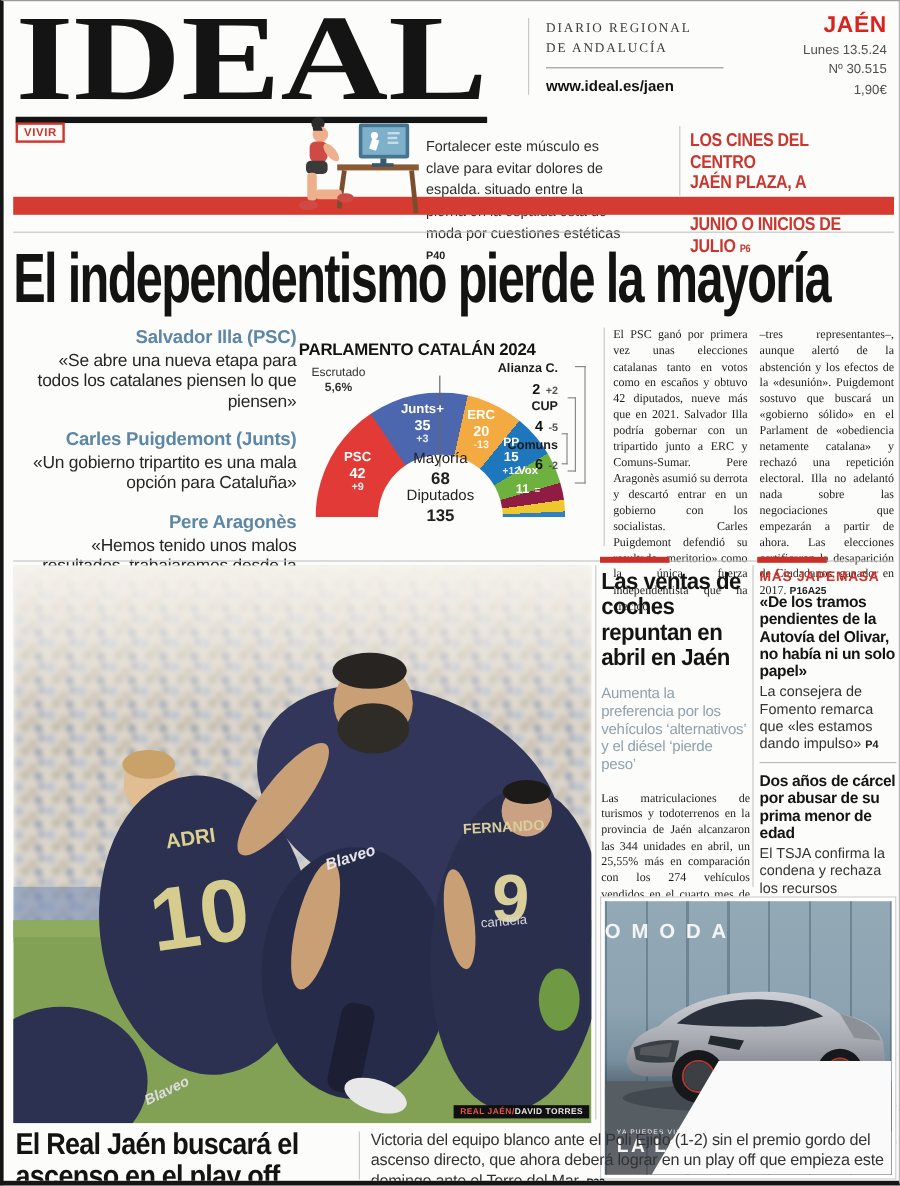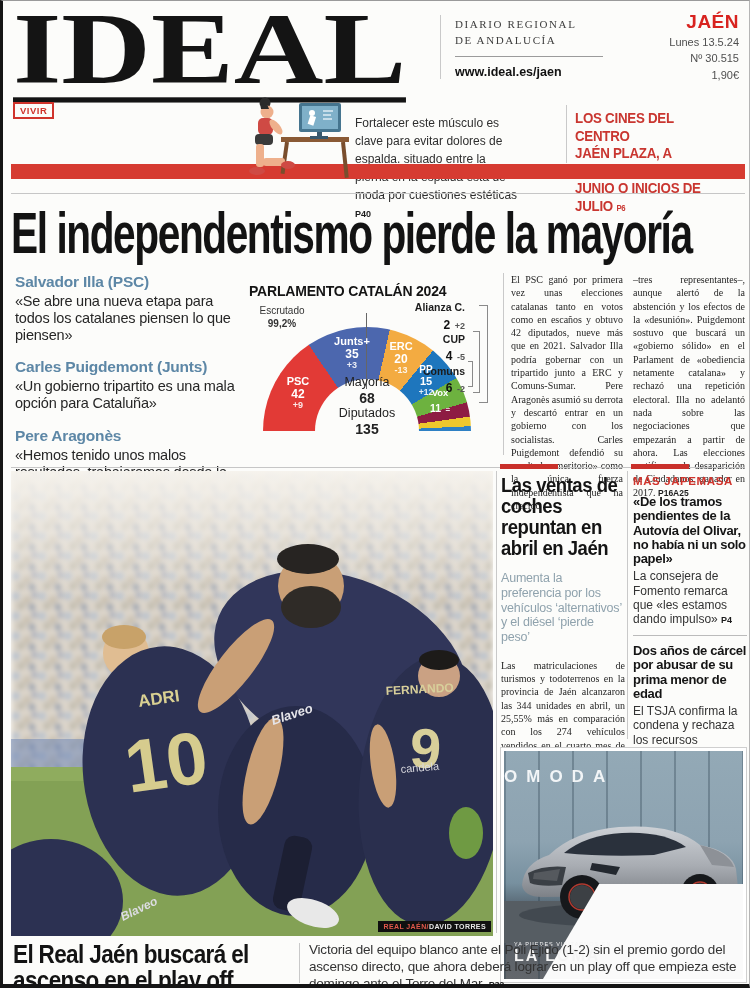--- a/index.html
+++ b/index.html
@@ -174,40 +174,40 @@
     </div>
   </div>
   <div class="abs redbar" style="left:8px; top:163px; width:734px; height:15px;"></div>
 
   <div class="abs hairline" style="left:8px; top:192px; width:734px; height:1px;"></div>
 
   <div class="abs" style="left:8px; top:198px;">
     <div class="main-h">El independentismo pierde la mayoría</div>
   </div>
 
-  <div class="abs" style="left:12px; top:272px; width:232px;">
+  <div class="abs" style="left:12px; top:272px; width:232px;text-align:right;">
     <div class="q-block">
       <div class="q-name">Salvador Illa (PSC)</div>
       <div class="q-text">«Se abre una nueva etapa para todos los catalanes piensen lo que piensen»</div>
     </div>
     <div class="q-block">
       <div class="q-name">Carles Puigdemont (Junts)</div>
       <div class="q-text">«Un gobierno tripartito es una mala opción para Cataluña»</div>
     </div>
     <div class="q-block">
       <div class="q-name">Pere Aragonès</div>
       <div class="q-text">«Hemos tenido unos malos resultados, trabajaremos desde la oposición»</div>
     </div>
   </div>
 
   <div class="abs" style="left:246px; top:282px; width:250px; height:158px;">
     <div class="chart-title">PARLAMENTO CATALÁN 2024</div>
     <div class="abs escrutado" style="left:2px; top:22px; width:62px;">
       <div>Escrutado</div>
-      <div style="font-weight:bold;">99,2%</div>
+      <div style="font-weight:bold;">5,6%</div>
     </div>
 
     <div class="abs donut-clip" style="left:14px; top:44px; width:208px; height:104px;">
       <div class="donut-arc" style="background: conic-gradient(from 270deg, rgb(226, 58, 54) 0deg, rgb(226, 58, 54) 56deg, rgb(76, 103, 174) 56deg, rgb(76, 103, 174) 102.667deg, rgb(243, 171, 65) 102.667deg, rgb(243, 171, 65) 129.333deg, rgb(30, 118, 189) 129.333deg, rgb(30, 118, 189) 149.333deg, rgb(109, 178, 63) 149.333deg, rgb(109, 178, 63) 164deg, rgb(142, 28, 67) 164deg, rgb(142, 28, 67) 172deg, rgb(238, 199, 45) 172deg, rgb(238, 199, 45) 177.333deg, rgb(46, 128, 196) 177.333deg, rgb(46, 128, 196) 180deg, transparent 180deg, transparent 360deg);"></div>
       <div class="donut-hole"></div>
     </div>
     <div class="abs" style="left:117px; top:30px; width:1px; height:76px; background:#666; z-index:2;"></div>
 
     <div class="abs center-text" style="left:48px; top:92px; width:140px;">
       <div class="lbl">Mayoría</div>

